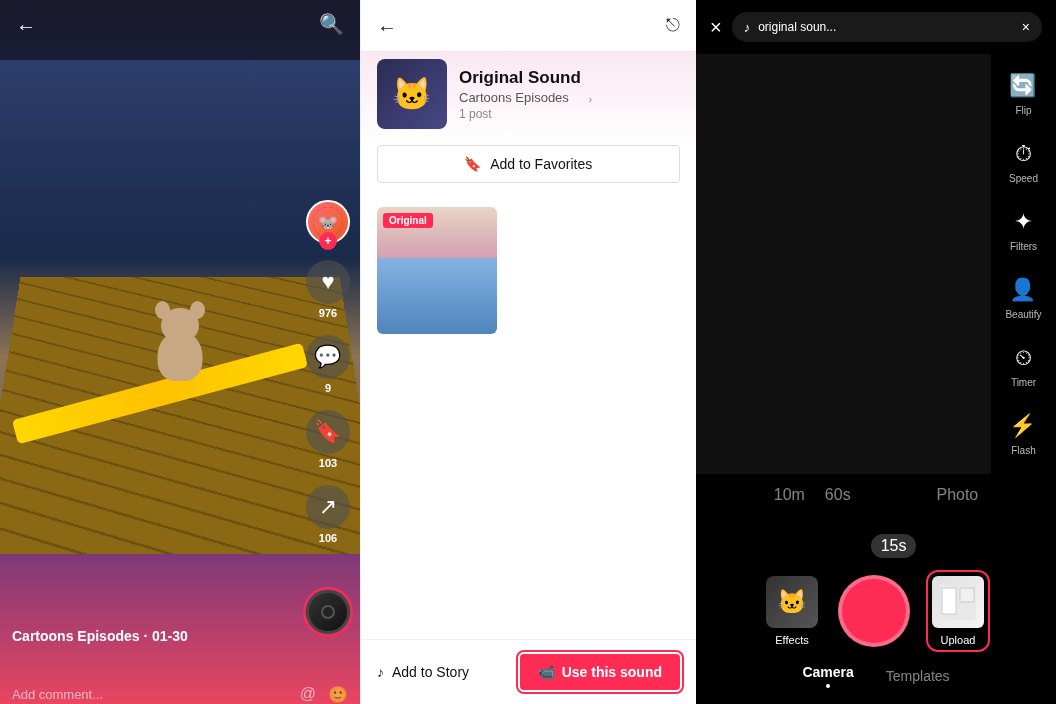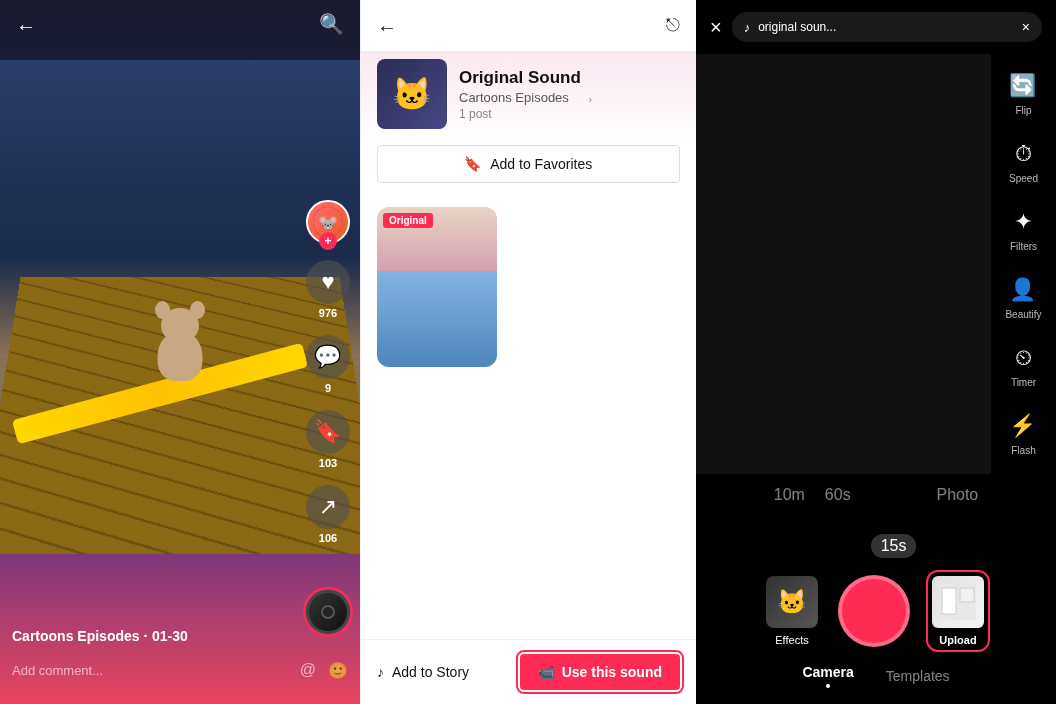--- a/index.html
+++ b/index.html
@@ -217,21 +217,21 @@
 
     .feed-desc {
       color: white;
       font-size: 12px;
       margin-top: 4px;
       line-height: 1.4;
     }
 
     .add-comment {
       position: absolute;
-      bottom: 24px;
+      bottom: 0;
       left: 12px;
       right: 12px;
       z-index: 10;
       color: rgba(255,255,255,0.6);
       font-size: 13px;
       display: flex;
       align-items: center;
       justify-content: space-between;
     }
 
@@ -343,22 +343,22 @@
       cursor: pointer;
     }
 
     .sound-videos-grid {
       padding: 8px 16px;
       flex: 1;
     }
 
     .video-thumb {
       width: 120px;
-      height: 160px;
-      border-radius: 12px;
+      height: 127px;
+      border-radius: 6px;
       overflow: hidden;
       position: relative;
     }
 
     .original-badge {
       position: absolute;
       top: 6px;
       left: 6px;
       background: #fe2c55;
       color: white;
@@ -807,21 +807,21 @@
       </div>
 
       <div class="upload-btn">
         <div class="upload-thumb">
           <svg width="36" height="36" viewBox="0 0 36 36">
             <rect width="36" height="36" fill="#e8e8e8"></rect>
             <rect x="20" y="4" width="14" height="14" fill="#f0f0f0" stroke="#ccc" stroke-width="1"></rect>
             <rect x="2" y="4" width="14" height="26" fill="#fff" stroke="#ccc" stroke-width="1"></rect>
           </svg>
         </div>
-        <span style="color:white;font-size:11px;font-weight:bold;">Upload</span>
+        <span style="color:white;font-size:11px;">Upload</span>
       </div>
     </div>
 
     <div class="camera-nav">
       <div>
         <div class="camera-nav-item active">Camera</div>
         <div class="nav-dot"></div>
       </div>
       <div>
         <div class="camera-nav-item inactive">Templates</div>

